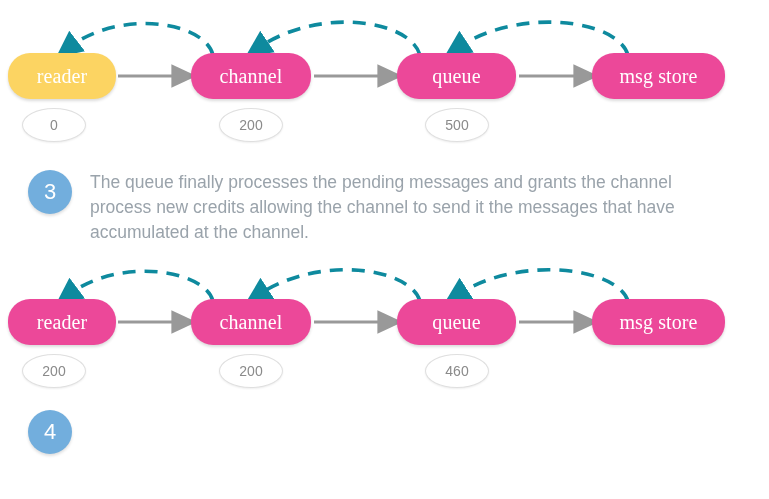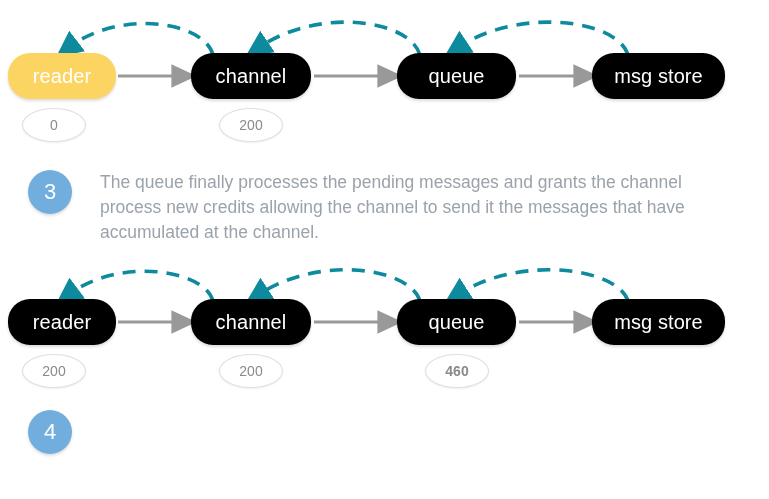--- a/index.html
+++ b/index.html
@@ -14,22 +14,23 @@
 
   .node{
     position:absolute;
     border-radius:22px;
     display:flex;align-items:center;justify-content:center;
     color:#ffffff;
     font-size:20px;
     letter-spacing:.1px;
     box-shadow:0 2px 3px rgba(0,0,0,.14);
     user-select:none;
+    font-family:Liberation Serif, serif;
   }
-  .node.green{background:#000000;justify-content:center;}
+  .node.green{background:#ec4899;justify-content:center;}
   .node.yellow{background:#fcd462;}
 
   .badge{
     position:absolute;
     border:1px solid #dfdfdf;
     background:#ffffff;
     border-radius:50%;
     display:flex;align-items:center;justify-content:center;
     color:#8a8a8a;
     font-size:14px;
@@ -44,21 +45,21 @@
   .step-circle{
     width:44px;height:44px;border-radius:50%;
     background:#72aedd;
     color:#ffffff;
     font-size:22px;
     display:flex;align-items:center;justify-content:center;
     flex:0 0 44px;
     box-shadow:0 2px 3px rgba(0,0,0,.13);
   }
   .step-text{
-    margin-left:28px;
+    margin-left:18px;
     color:#9aa3ab;
     font-size:17.5px;
     line-height:25px;
     max-width:640px;
   }
 </style>
 </head>
 <body>
 
 <div class="stage">
@@ -126,20 +127,23 @@
   <div class="node green" style="left:592px;top:53px;width:133px;height:46px;">
     <span>msg store</span>
   </div>
 
   <div class="badge" style="left:22px;top:108px;width:62px;height:32px;">
     <span>0</span>
   </div>
   <div class="badge" style="left:219px;top:108px;width:62px;height:32px;">
     <span>200</span>
   </div>
+  <div class="badge" style="left:425px;top:108px;width:62px;height:32px;">
+    <span>500</span>
+  </div>
 
   <div class="step" style="left:28px;top:170px;width:712px;">
     <div class="step-circle">
       <span>3</span>
     </div>
     <div class="step-text">The queue finally processes the pending messages and grants the channel process new credits allowing the channel to send it the messages that have accumulated at the channel.</div>
   </div>
 
   <div class="node green" style="left:8px;top:299px;width:108px;height:46px;">
     <span>reader</span>
@@ -153,21 +157,21 @@
   <div class="node green" style="left:592px;top:299px;width:133px;height:46px;">
     <span>msg store</span>
   </div>
 
   <div class="badge" style="left:22px;top:354px;width:62px;height:32px;">
     <span>200</span>
   </div>
   <div class="badge" style="left:219px;top:354px;width:62px;height:32px;">
     <span>200</span>
   </div>
-  <div class="badge" style="left:425px;top:354px;width:62px;height:32px;font-weight:bold;">
+  <div class="badge" style="left:425px;top:354px;width:62px;height:32px;">
     <span>460</span>
   </div>
 
   <div class="step" style="left:28px;top:410px;width:712px;">
     <div class="step-circle">
       <span>4</span>
     </div>
   </div>
 
 </div>

